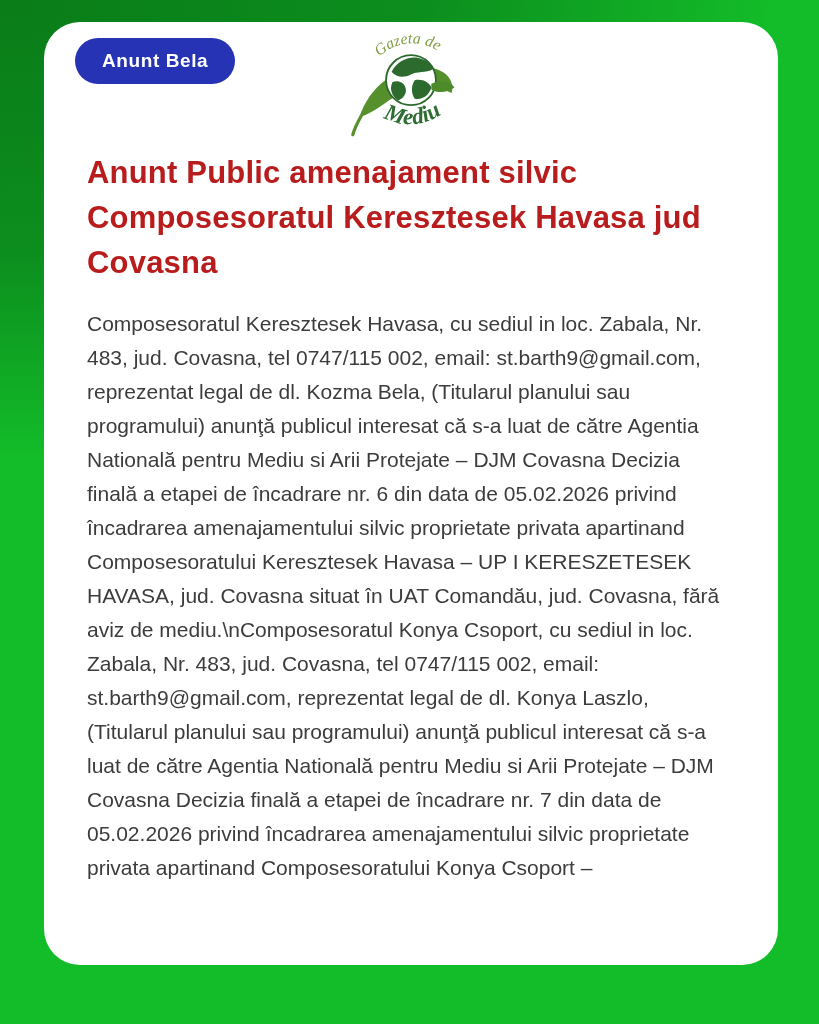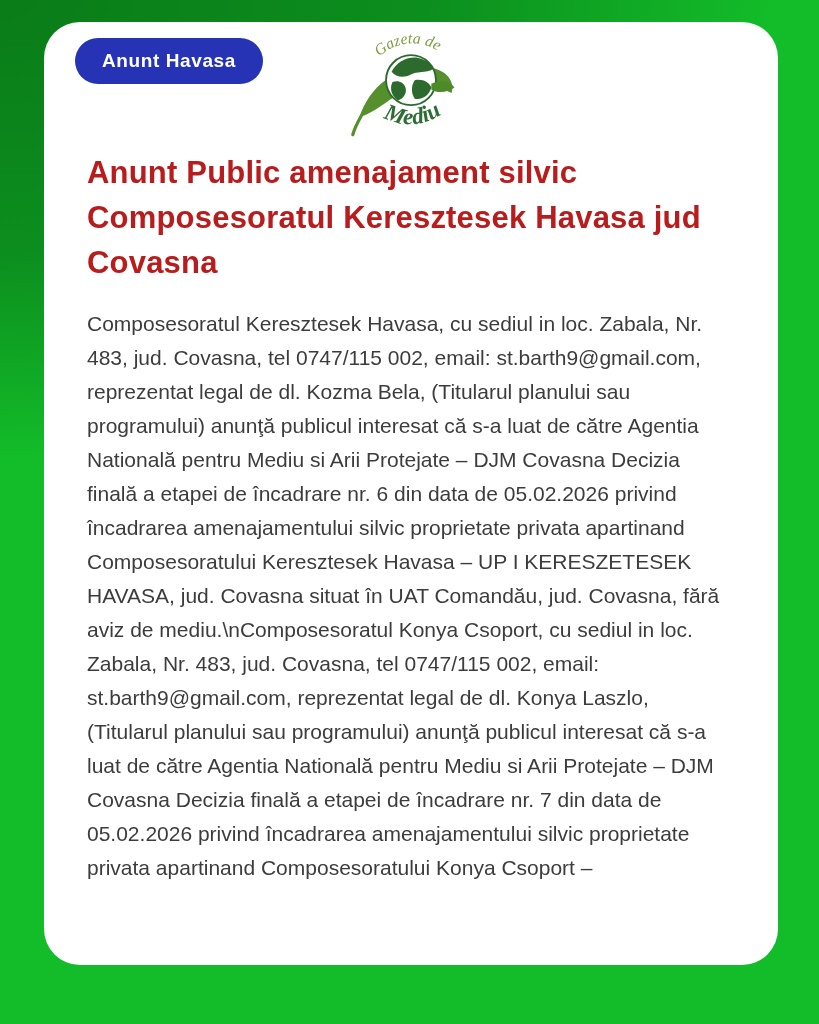--- a/index.html
+++ b/index.html
@@ -60,21 +60,21 @@
   }
 </style>
 </head>
 <body>
 
 <div class="card">
 
   <div class="card-header">
 
     <div class="badge">
-      <span>Anunt Havasa</span>
+      <span>Anunt Bela</span>
     </div>
 
     <div class="logo">
       <svg viewBox="0 0 132 120" width="122" height="112">
         <defs>
           <path id="lg-top" d="M 16 62 A 52 52 0 0 1 116 52" fill="none"></path>
           <path id="lg-bot" d="M 20 84 A 58 58 0 0 0 114 79" fill="none"></path>
         </defs>
 
         <path d="M 10 98 C 22 64 48 44 84 44 C 103 46 114 58 110 72 C 92 62 64 64 42 80 C 30 89 18 96 10 98 Z" fill="#55902c"></path>

